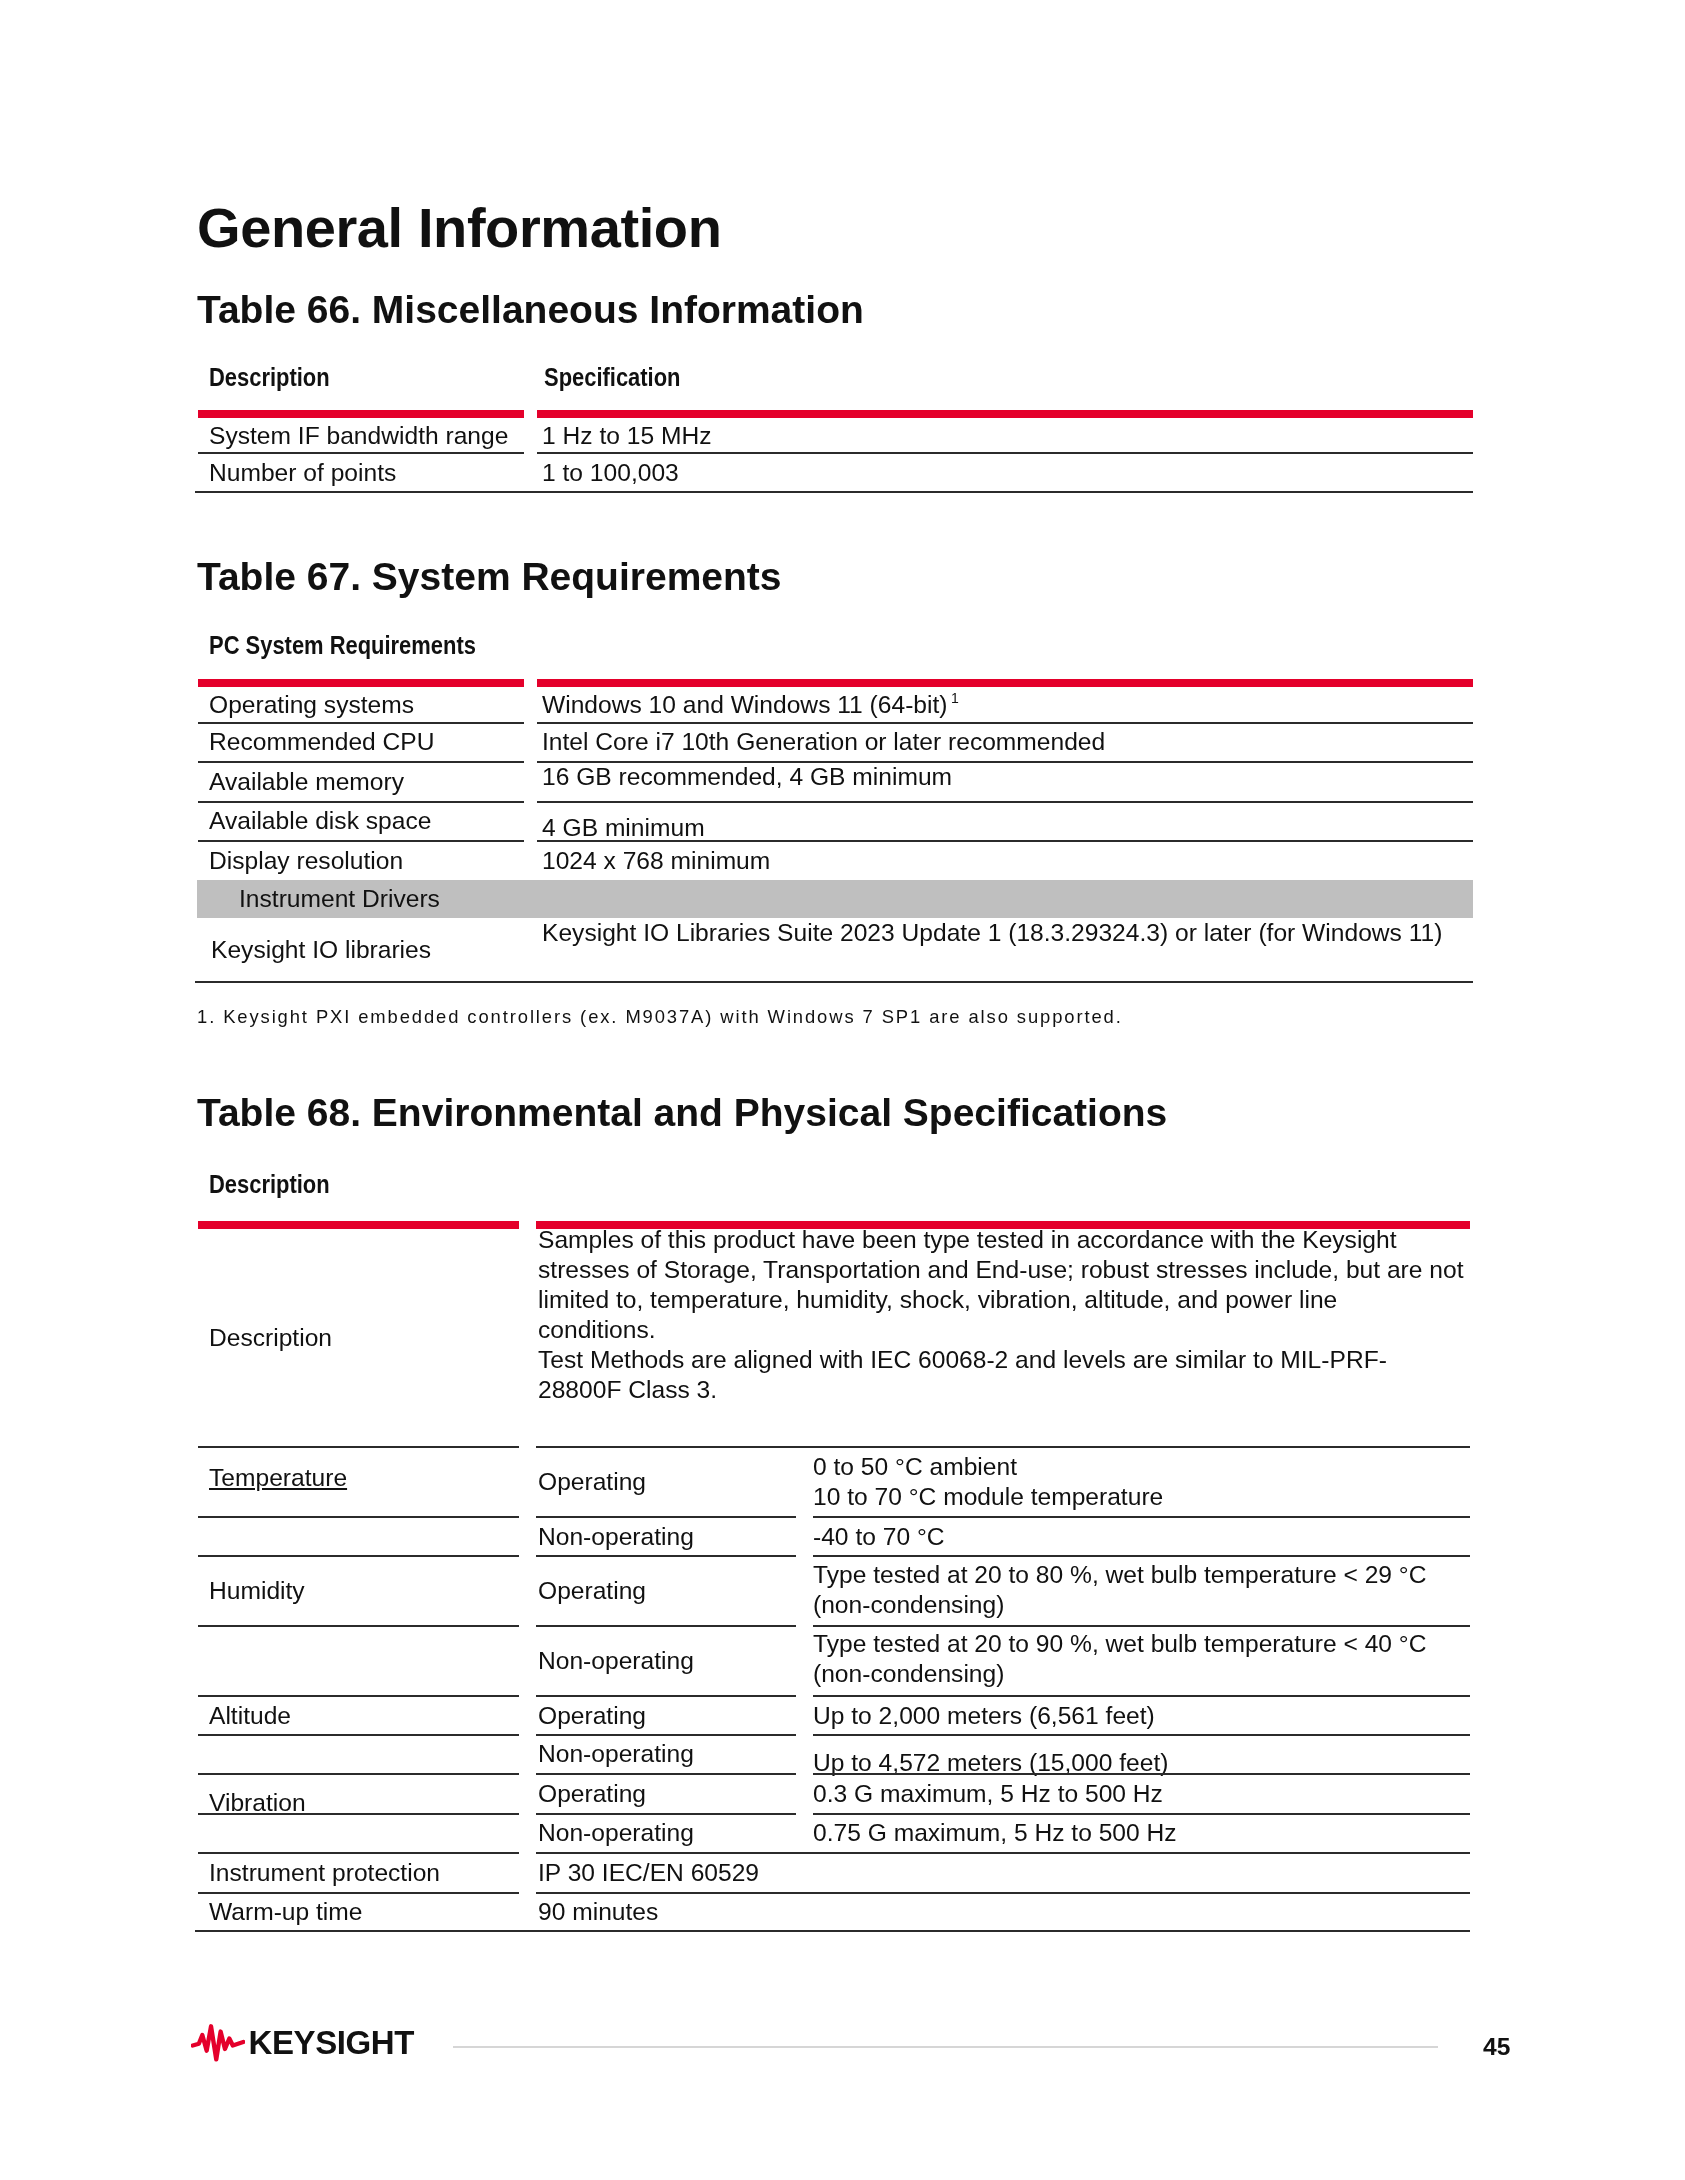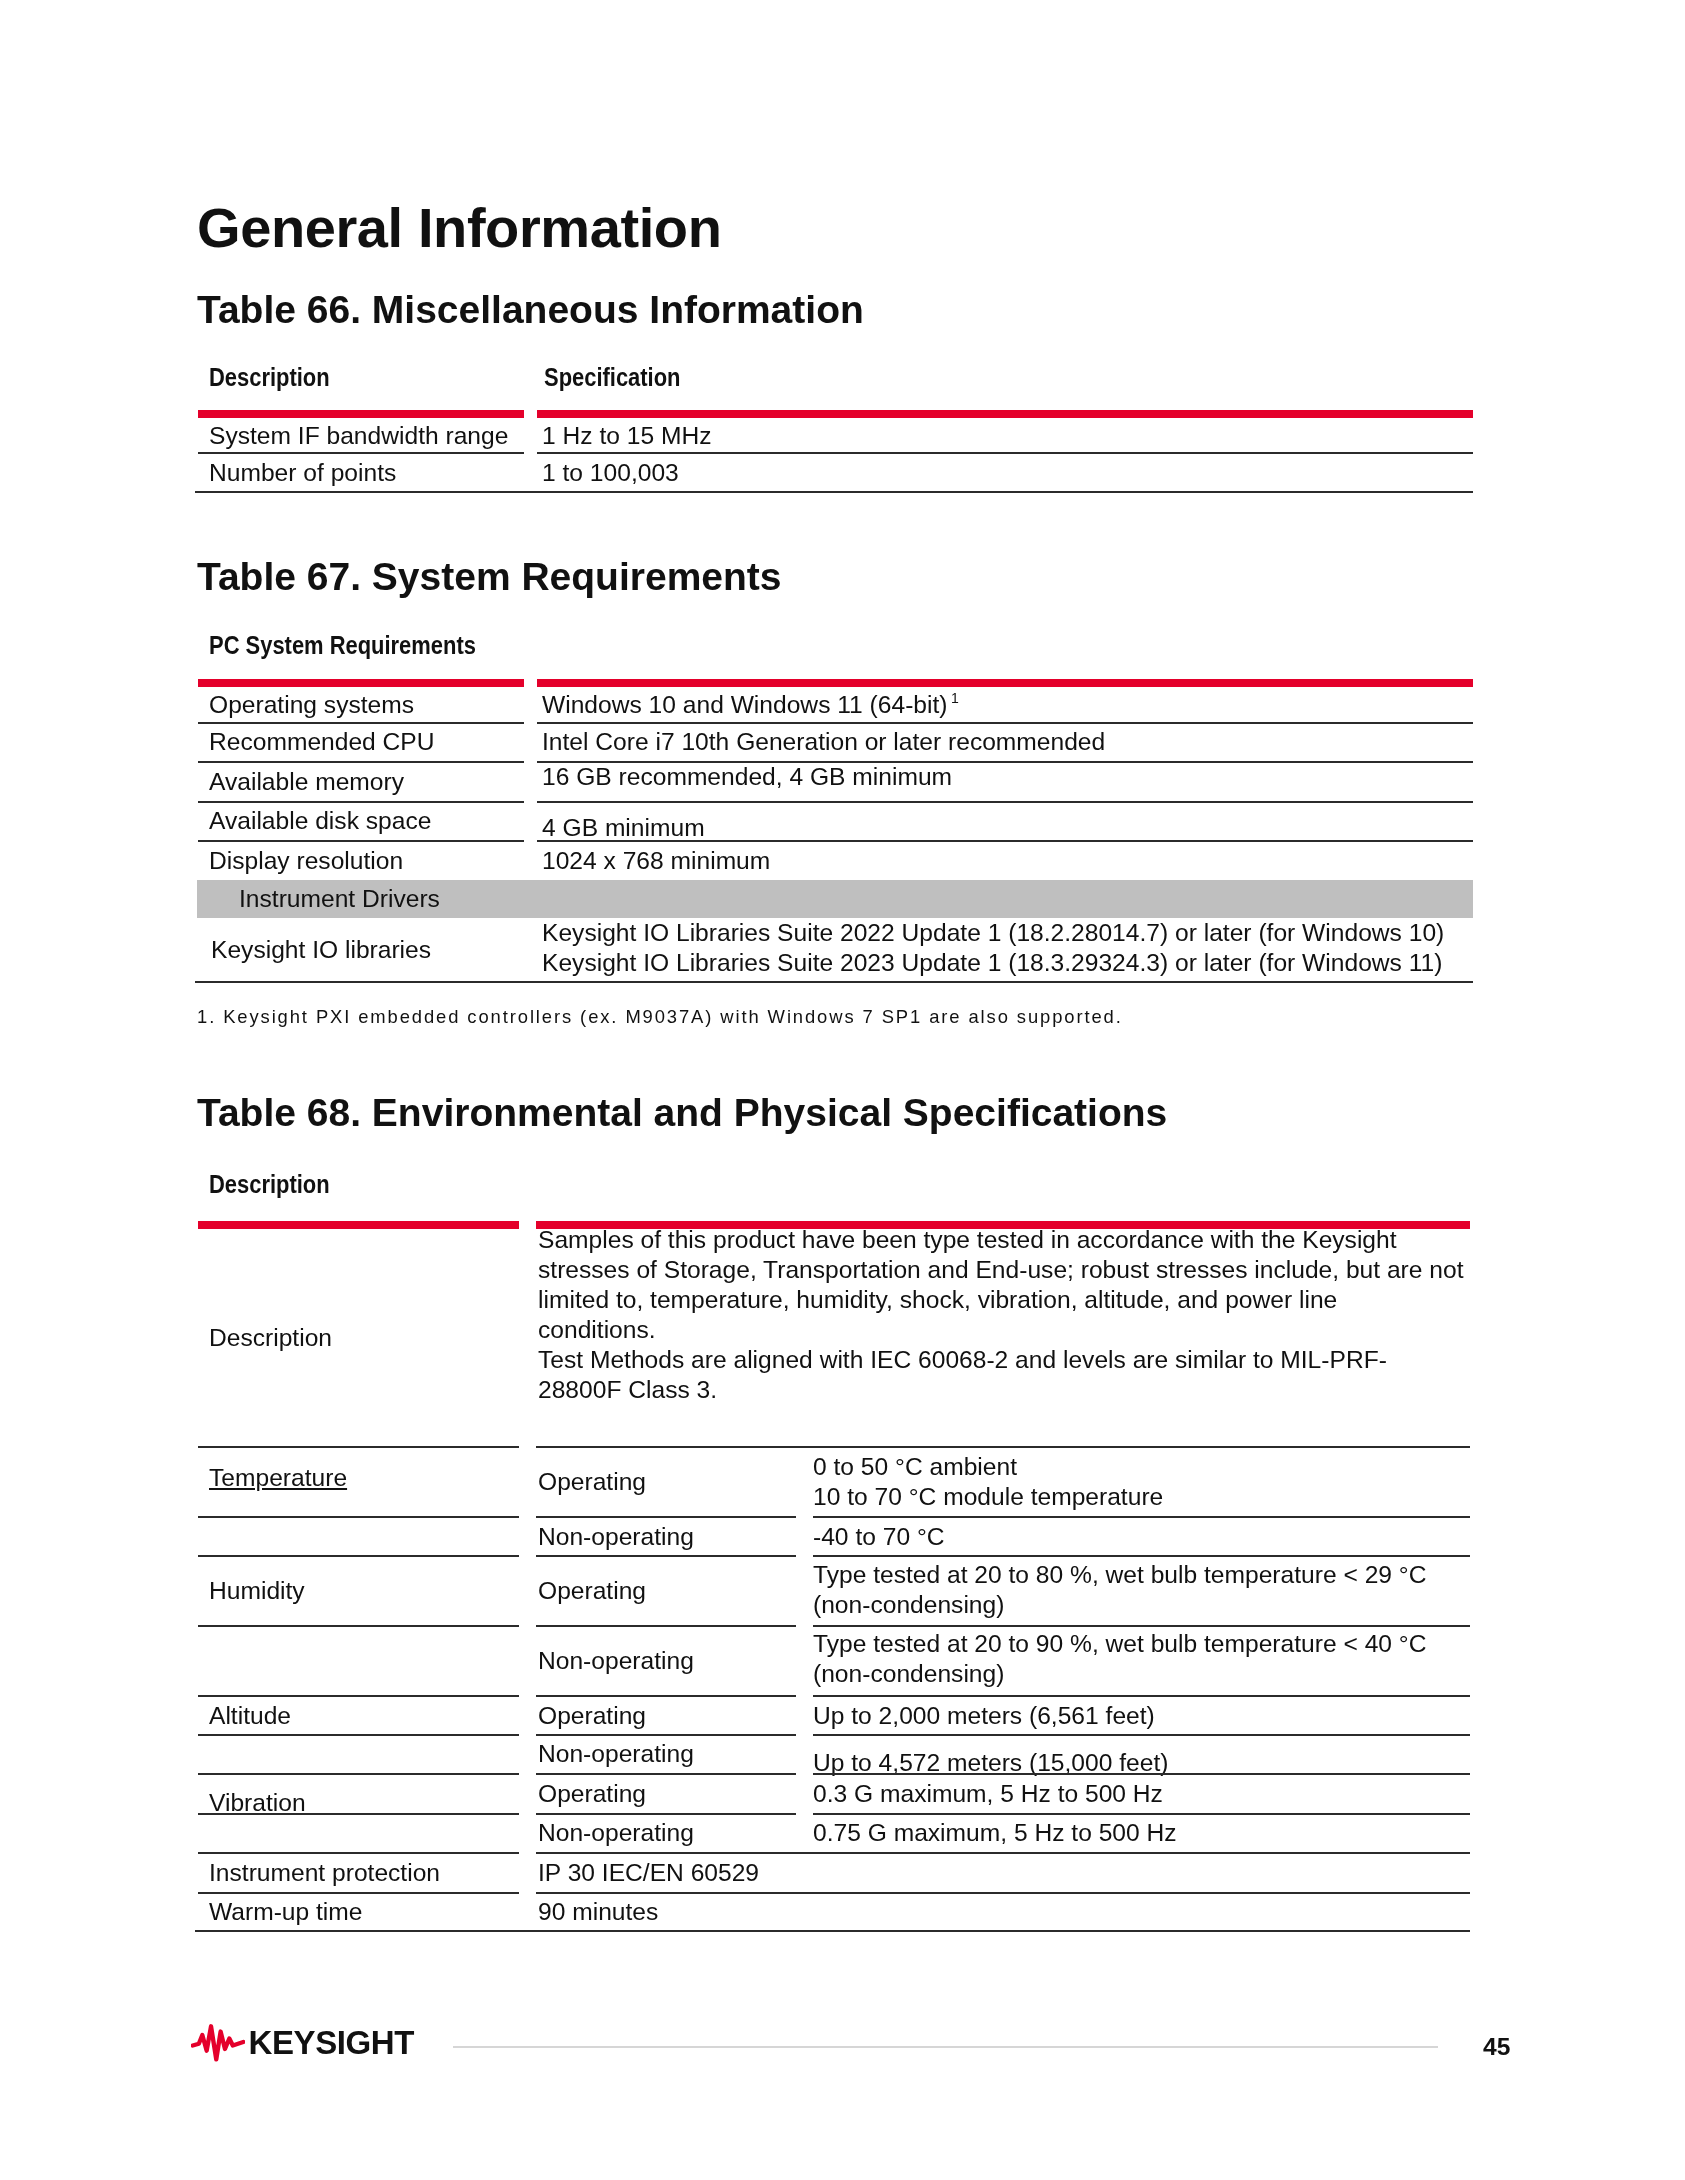--- a/index.html
+++ b/index.html
@@ -103,21 +103,20 @@
 
   <div class="grayrow" style="left:197px; width:1276px; top:880px; height:38px;"></div>
   <div class="row" style="left:209px; top:880px; height:38px;margin-left:30px;">
     <span class="cell">Instrument Drivers</span>
   </div>
 
   <div class="row" style="left:211px; top:918px; height:63px;">
     <span class="cell">Keysight IO libraries</span>
   </div>
   <div class="abs" style="left:542px; top:918px;">
-    <div class="cell">Keysight IO Libraries Suite 2022 Update 1 (18.2.28014.7) or later (for Windows 10)</div>
     <div class="cell">Keysight IO Libraries Suite 2023 Update 1 (18.3.29324.3) or later (for Windows 11)</div>
   </div>
   <div class="rule" style="left:195px; width:1278px; top:981px;"></div>
 
   <div class="abs footnote" style="left:197px; top:1008px;">1. Keysight PXI embedded controllers (ex. M9037A) with Windows 7 SP1 are also supported.</div>
 </div>
 
 <div class="abs h2" style="left:197px; top:1093px;">Table 68. Environmental and Physical Specifications</div>
 
 <div>

